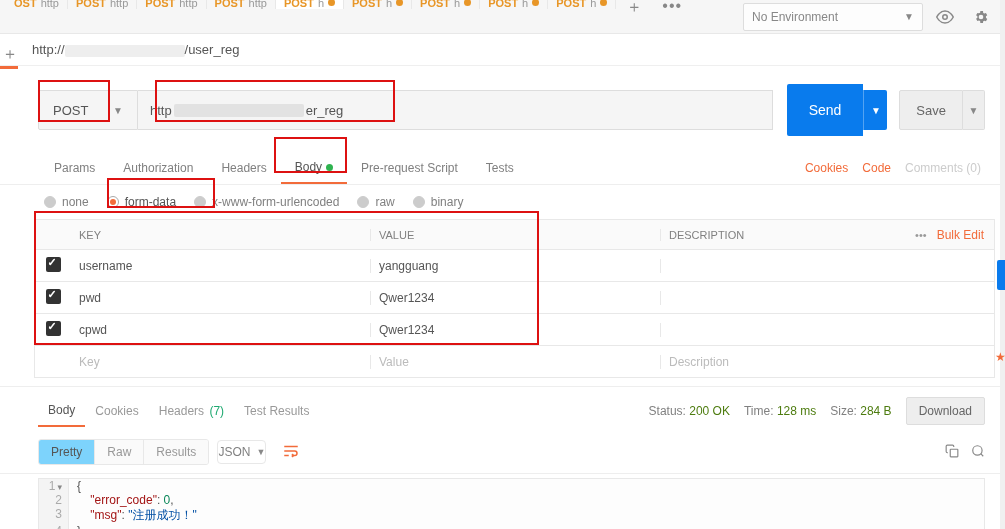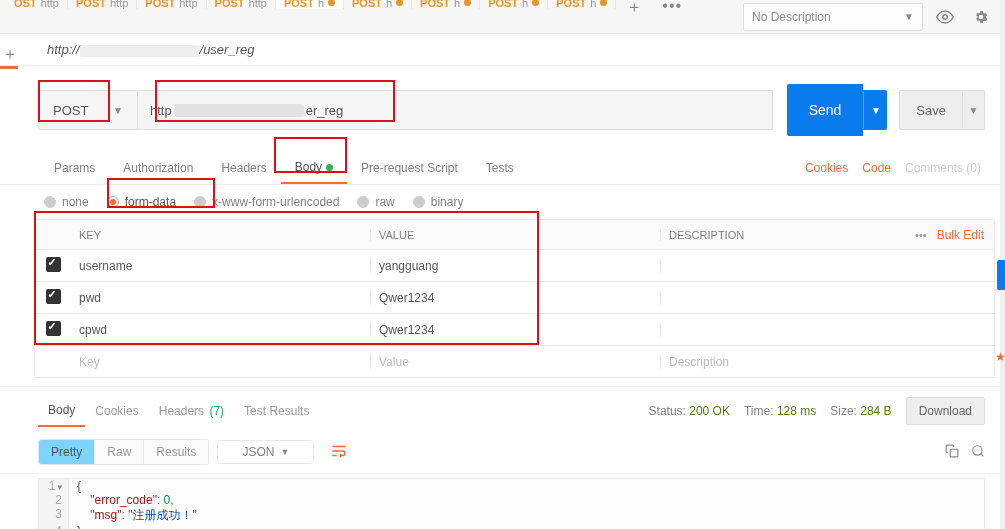--- a/index.html
+++ b/index.html
@@ -13,21 +13,21 @@
   .tab .method.orange { color: #e89627; }
   .tab .dot { width: 7px; height: 7px; border-radius: 50%; background: #e89627; margin-left: 4px; }
   .tab-add { padding: 0 10px; font-size: 16px; color: #888; display:flex; align-items:center; cursor:pointer; }
   .tab-more { padding: 0 10px; font-size: 16px; color: #888; display:flex; align-items:center; cursor:pointer; letter-spacing: 1px;}
   
   .env-bar { display:flex; align-items:center; gap:8px; padding-right:10px; }
   .env-select { width:180px; height:28px; border:1px solid #ddd; background:#fdfdfd; display:flex; align-items:center; justify-content:space-between; padding:0 8px; color:#888; border-radius:2px; cursor:pointer;}
   .env-select .caret { font-size:10px; color:#888; }
   .icon-btn-top { width:28px; height:28px; display:flex; align-items:center; justify-content:center; color:#888; cursor:pointer; }
   
-  .breadcrumb { padding: 8px 25px 8px 47px; color:#555; font-size:13px; border-bottom:1px solid #efefef;font-style:italic; }
+  .breadcrumb { padding: 8px 25px 8px 32px; color:#555; font-size:13px; border-bottom:1px solid #efefef; }
   .breadcrumb .mask { display:inline-block; width:120px; height:12px; background:#eee; border-radius:2px; vertical-align:middle; }
   
   .request-row { display:flex; padding:18px 20px 10px 38px; gap:0; align-items:center; }
   .method-box { height:40px; border:1px solid #ddd; background:#f5f5f5; display:flex; align-items:center; padding:0 14px; font-size:13px; color:#555; border-radius:2px 0 0 2px; cursor:pointer; width:100px; }
   .method-caret { margin-left:auto; color:#888; font-size:10px; }
   .url-input { flex:1; height:40px; border:1px solid #ddd; border-left:none; background:#f5f5f5; padding:0 12px; font-size:13px; color:#555; display:flex; align-items:center; margin-right:14px; }
   .url-input .mask { display:inline-block; width:130px; height:13px; background:#e2e2e2; border-radius:2px; vertical-align:middle; margin:0 2px;}
   .send-btn { height:52px; background:#097bed; color:#fff; border:none; display:flex; align-items:center; justify-content:center; padding:0 22px; font-size:14px; cursor:pointer; border-radius:2px 0 0 2px; }
   .send-caret { height:40px; width:24px; background:#097bed; border-left:1px solid rgba(255,255,255,0.3); display:flex; align-items:center; justify-content:center; color:#fff; border-radius:0 2px 2px 0; cursor:pointer; font-size:10px; margin-right:12px;}
   .save-btn { height:40px; background:#eee; border:1px solid #ddd; display:flex; align-items:center; padding:0 16px; font-size:13px; color:#666; cursor:pointer; border-radius:2px 0 0 2px;}
@@ -67,21 +67,21 @@
   .resp-tab .count { color:#1fa971; margin-left:2px;}
   .resp-bar-right { margin-left:auto; display:flex; align-items:center; gap:14px; color:#808080; }
   .resp-bar-right .green { color:#4d7c0f; }
   .download-btn { padding:6px 12px; background:#eee; border:1px solid #ddd; color:#666; cursor:pointer; border-radius:2px; font-size:12px;}
   
   .resp-view-bar { display:flex; padding:8px 20px 8px 38px; align-items:center; gap:8px; border-bottom:1px solid #eee; margin-top:4px; }
   .view-group { display:flex; border:1px solid #e8e8e8; border-radius:3px; overflow:hidden;}
   .view-opt { padding:5px 12px; color:#999; cursor:pointer; font-size:12px; background:#fafafa; border-right:1px solid #e8e8e8;}
   .view-opt:last-child{border-right:none;}
   .view-opt.active { background:#7dd3fc; color:#555;}
-  .json-select { border:1px solid #e8e8e8; padding:4px 24px; font-size:12px; color:#808080; cursor:pointer; border-radius:4px; display:flex; align-items:center; gap:6px;}
+  .json-select { border:1px solid #e8e8e8; padding:4px 0; font-size:12px; color:#808080; cursor:pointer; border-radius:4px; display:flex; align-items:center; gap:6px;}
   .wrap-icon { padding:4px 8px; color:#f26b3a; cursor:pointer; }
   .resp-view-right { margin-left:auto; display:flex; gap:12px; color:#888; }
   .resp-view-right span{cursor:pointer;}
   
   .code-area { margin:4px 20px 0 38px; border:1px solid #e8e8e8; background:#fdfdfd; font-family: Consolas, monospace; font-size:12px; }
   .code-line { display:flex; }
   .line-num { width:30px; text-align:right; padding-right:6px; color:#aaa; background:#f4f4f4; border-right:1px solid #e8e8e8; user-select:none; }
   .line-txt { padding-left:8px; white-space:pre; }
   .tok-key { color:#a31515; }
   .tok-num { color:#098658; }
@@ -150,21 +150,21 @@
         <div class="tab">
           <span class="method orange">POST</span> 
           <span>h</span>
           <span class="dot"></span>
         </div>
         <div class="tab-add">＋</div>
         <div class="tab-more">•••</div>
       </div>
   <div class="env-bar">
     <div class="env-select">
-      <span>No Description</span>
+      <span>No Environment</span>
       <span class="caret">▼</span>
     </div>
     <div class="icon-btn-top">
       <svg width="18" height="18" viewBox="0 0 24 24" fill="none" stroke="#888" stroke-width="2">
             <path d="M1 12s4-8 11-8 11 8 11 8-4 8-11 8-11-8-11-8z"></path>
             <circle cx="12" cy="12" r="3"></circle>
           </svg>
     </div>
     <div class="icon-btn-top">
       <svg width="16" height="16" viewBox="0 0 24 24" fill="#888">

